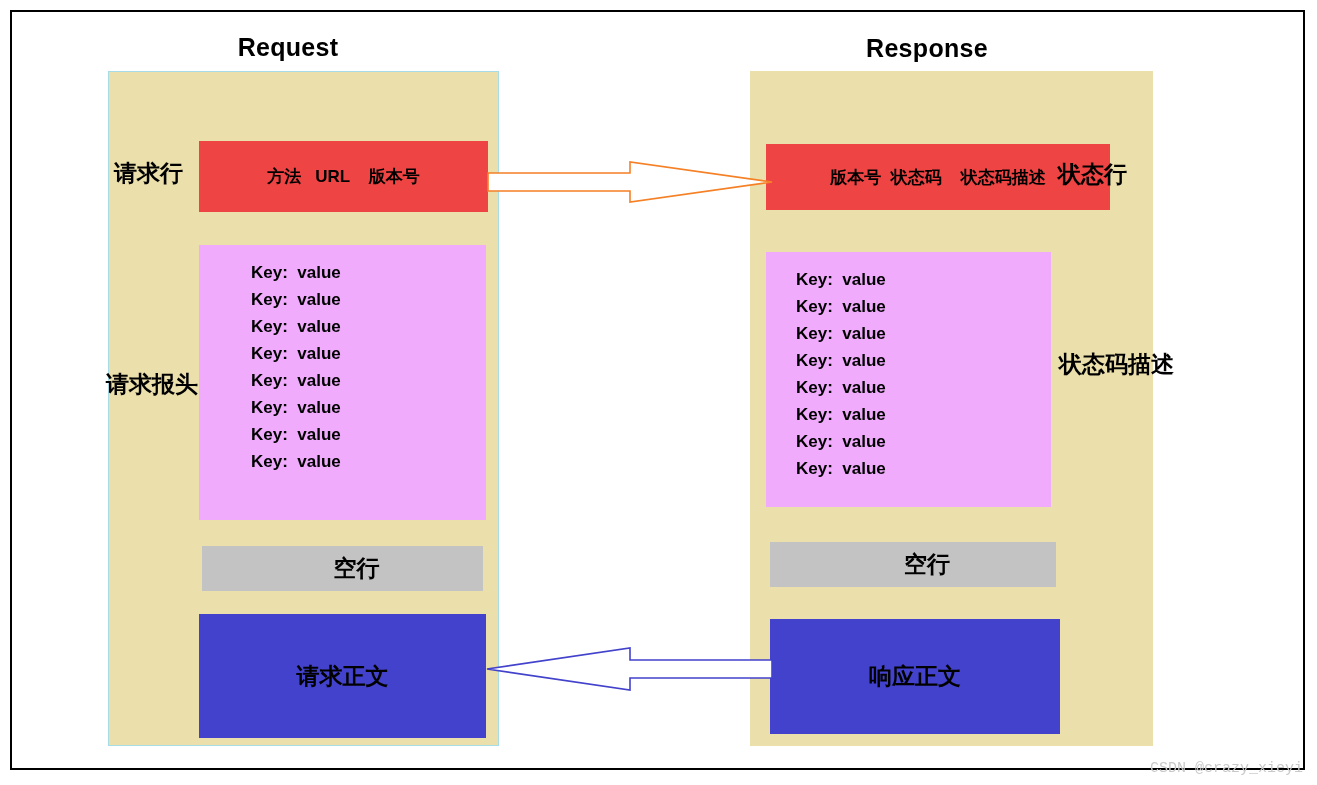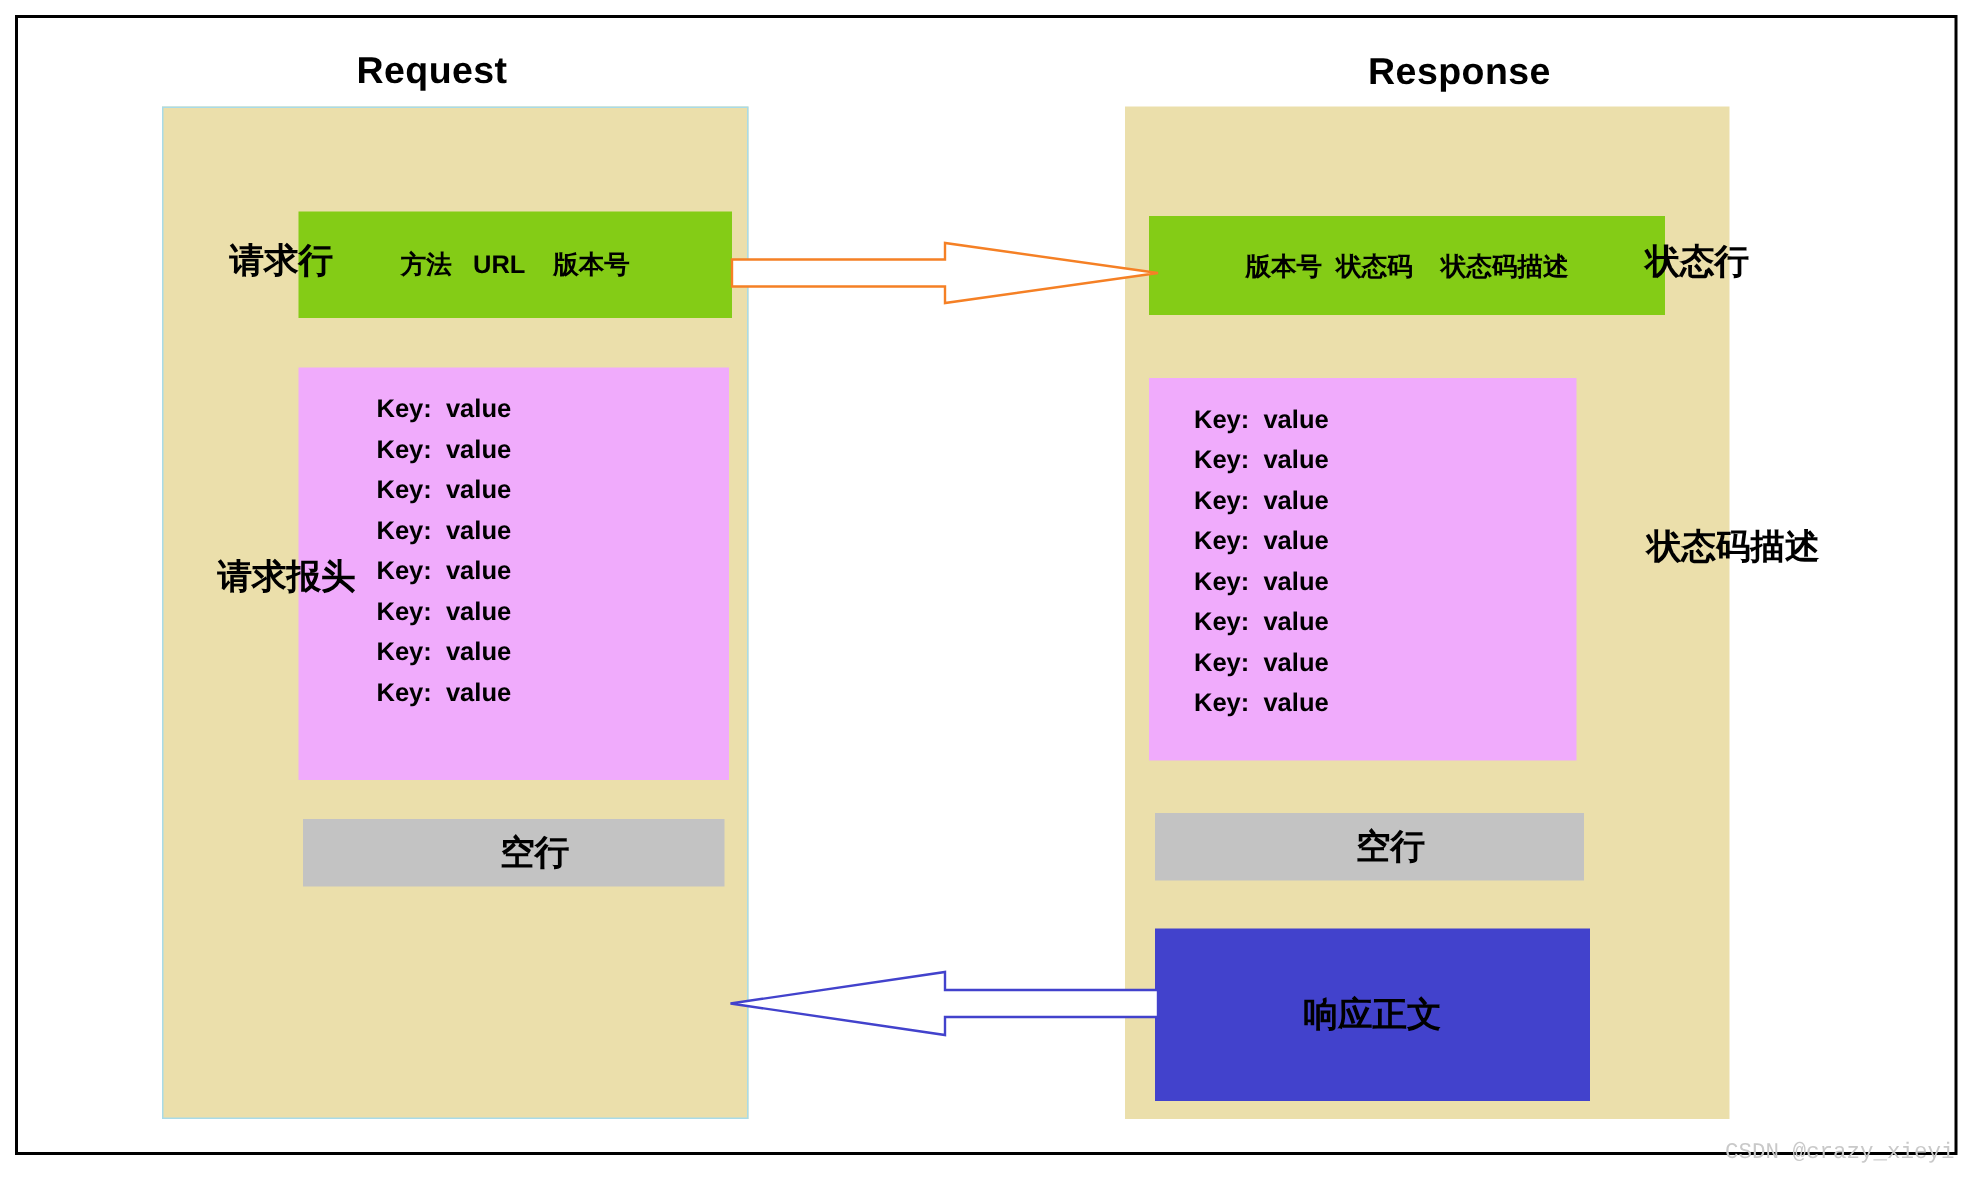--- a/index.html
+++ b/index.html
@@ -60,21 +60,21 @@
 
   .block {
     position: absolute;
     box-sizing: border-box;
     display: flex;
     align-items: center;
     justify-content: center;
     color: #000000;
     font-weight: bold;
   }
-  .block-orange { background: #84cc16; }
+  .block-orange { background: #ef4444; }
   .block-gray   { background: #c3c3c3; padding-left: 28px; }
   .block-blue   { background: #4242cc; }
 
   .block-orange .block-text {
     font-size: 17px;
     white-space: pre;
   }
   .block-gray .block-text,
   .block-blue .block-text {
     font-size: 23px;
@@ -97,21 +97,20 @@
   }
   #kv-request .kv-line { padding-left: 52px; }
   #kv-response .kv-line { padding-left: 30px; }
 
   .side-label {
     position: absolute;
     font-size: 23px;
     font-weight: bold;
     color: #000000;
     white-space: nowrap;
-    margin-left: 39px;
   }
 
   .arrow-svg {
     position: absolute;
     overflow: visible;
   }
 
   #watermark {
     position: absolute;
     right: 14px;
@@ -145,25 +144,28 @@
     <div class="kv-line">Key:  value</div>
     <div class="kv-line">Key:  value</div>
     <div class="kv-line">Key:  value</div>
     <div class="kv-line">Key:  value</div>
   </div>
 
   <div class="block block-gray" style="left:202px; top:546px; width:281px; height:45px;">
     <span class="block-text">空行</span>
   </div>
 
+  <div class="block block-blue" style="left:199px; top:614px; width:287px; height:124px;">
+    <span class="block-text">请求正文</span>
+  </div>
 
   <div class="side-label" style="left:114px; top:158px;">请求行</div>
   <div class="side-label" style="left:106px; top:369px;">请求报头</div>
 
-  <div class="col-title" style="left:868px; top:34px; width:210px;">Response</div>
+  <div class="col-title" style="left:822px; top:34px; width:210px;">Response</div>
 
   <div class="panel" id="panel-response"></div>
 
   <div class="block block-orange" style="left:766px; top:144px; width:344px; height:66px;">
     <span class="block-text">版本号  状态码    状态码描述</span>
   </div>
 
   <div class="kv-list" id="kv-response" style="left:766px; top:252px; width:285px; height:255px;">
     <div class="kv-line">Key:  value</div>
     <div class="kv-line">Key:  value</div>

